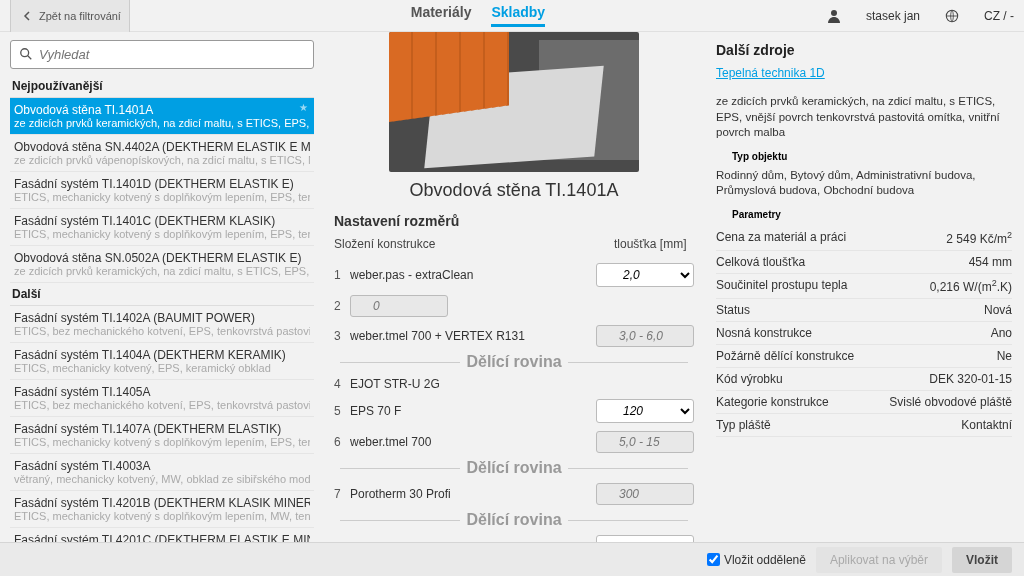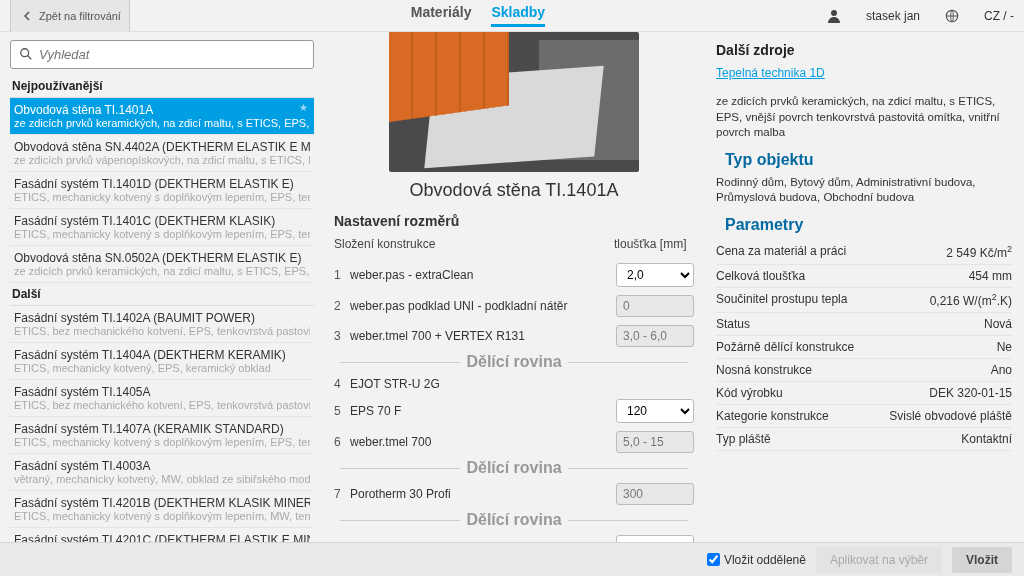--- a/index.html
+++ b/index.html
@@ -37,30 +37,30 @@
 .detail-title { text-align: center; font-size: 18px; color: #333; margin: 6px 0 12px 0; }
 .section-head { display: flex; align-items: center; margin-bottom: 8px; }
 .section-head .h { font-size: 14px; font-weight: bold; color: #333; }
 .subhead { display: flex; font-size: 12px; color: #444; margin-bottom: 8px; }
 .subhead .col-l { flex: 1; }
 .subhead .col-r { width: 80px; text-align: left; }
 
 .layer-row { display: flex; align-items: center; font-size: 12px; color: #333; padding: 4px 0; }
 .layer-row .num { width: 16px; color: #555; }
 .layer-row .name { flex: 1; white-space: nowrap; overflow: hidden; }
-.layer-row .val select, .layer-row .val input { width: 78px; border: 1px solid #bbb; border-radius: 3px; padding: 3px 6px; font-size: 12px; background: #fff; }
+.layer-row .val select, .layer-row .val input { width: 98px; border: 1px solid #bbb; border-radius: 3px; padding: 3px 22px; font-size: 12px; background: #fff; font-style: italic; }
 .layer-row .val input[readonly] { background: #e8e8e8; color: #777; }
 .layer-row.novalue .val { width: 78px; }
 .divider { display: flex; align-items: center; font-size: 16px; color: #999; margin: 2px 0; font-weight: bold; }
 .divider::before, .divider::after { content: ""; flex: 1; border-top: 1px solid #ccc; margin: 0 6px; }
 
 .r-title { font-size: 14px; font-weight: bold; color: #222; margin-bottom: 8px; }
 .r-link { color: #009fe3; font-size: 12px; text-decoration: underline; margin-bottom: 14px; display: inline-block; }
 .r-desc { font-size: 11.5px; color: #333; margin-bottom: 8px; line-height: 1.35; }
-.r-sub { font-size: 16px; font-weight: bold; color: #0369a1; margin: 10px 0 6px 9px; }
+.r-sub { font-size: 10px; font-weight: bold; color: #000000; margin: 10px 0 6px 16px; }
 .prop-row { display: flex; justify-content: space-between; font-size: 12px; padding: 4px 0; border-bottom: 1px solid #e5e5e5; }
 .prop-row .k { color: #333; }
 .prop-row .v { color: #333; }
 sup, sub { font-size: 9px; }
 
 .footer { position: absolute; bottom: 0; left: 0; right: 0; height: 34px; background: #eaeaea; border-top: 1px solid #d5d5d5; display: flex; align-items: center; justify-content: flex-end; padding: 0 12px; gap: 10px; font-size: 12px; margin-top: 48px; }
 .footer label { display: flex; align-items: center; gap: 4px; color: #333; }
 .footer button { padding: 6px 14px; border: none; border-radius: 2px; font-size: 12px; }
 .footer .btn-sec { background: #e3e3e3; color: #aaa; }
 .footer .btn-pri { background: #d5d5d5; color: #444; font-weight: bold; cursor: pointer; }
@@ -141,21 +141,21 @@
         </div>
         <div class="list-item">
           <div class="title">Fasádní systém TI.1404A (DEKTHERM KERAMIK)</div>
           <div class="desc">ETICS, mechanicky kotvený, EPS, keramický obklad</div>
         </div>
         <div class="list-item">
           <div class="title">Fasádní systém TI.1405A</div>
           <div class="desc">ETICS, bez mechanického kotvení, EPS, tenkovrstvá pastovitá omítk</div>
         </div>
         <div class="list-item">
-          <div class="title">Fasádní systém TI.1407A (KERAMIK STANDARD)</div>
+          <div class="title">Fasádní systém TI.1407A (DEKTHERM ELASTIK)</div>
           <div class="desc">ETICS, mechanicky kotvený s doplňkovým lepením, EPS, tenkovrstv</div>
         </div>
         <div class="list-item">
           <div class="title">Fasádní systém TI.4003A</div>
           <div class="desc">větraný, mechanicky kotvený, MW, obklad ze sibiřského modřínu</div>
         </div>
         <div class="list-item">
           <div class="title">Fasádní systém TI.4201B (DEKTHERM KLASIK MINERAL)</div>
           <div class="desc">ETICS, mechanicky kotvený s doplňkovým lepením, MW, tenkovrstvá</div>
         </div>
@@ -180,21 +180,20 @@
       <span class="col-r">tloušťka [mm]</span>
     </div>
     <div id="layers">
         <div class="layer-row">
           <span class="num">1</span>
           <span class="name">weber.pas - extraClean</span>
           <span class="val"><select><option>2,0</option></select></span>
         </div>
         <div class="layer-row">
           <span class="num">2</span>
-          <span class="name">weber.pas podklad UNI - podkladní nátěr</span>
           <span class="val"><input readonly="" value="0" style=""></span>
         </div>
         <div class="layer-row">
           <span class="num">3</span>
           <span class="name">weber.tmel 700 + VERTEX R131</span>
           <span class="val"><input readonly="" value="3,0 - 6,0" style=""></span>
         </div>
         <div class="divider">Dělící rovina</div>
         <div class="layer-row novalue">
           <span class="num">4</span>
@@ -244,26 +243,26 @@
         </div>
         <div class="prop-row">
           <span class="k">Součinitel prostupu tepla</span>
           <span class="v">0,216 W/(m<sup>2</sup>.K)</span>
         </div>
         <div class="prop-row">
           <span class="k">Status</span>
           <span class="v">Nová</span>
         </div>
         <div class="prop-row">
+          <span class="k">Nosná konstrukce</span>
+          <span class="v">Ano</span>
+        </div>
+        <div class="prop-row">
           <span class="k">Požárně dělící konstrukce</span>
           <span class="v">Ne</span>
-        </div>
-        <div class="prop-row">
-          <span class="k">Nosná konstrukce</span>
-          <span class="v">Ano</span>
         </div>
         <div class="prop-row">
           <span class="k">Kód výrobku</span>
           <span class="v">DEK 320-01-15</span>
         </div>
         <div class="prop-row">
           <span class="k">Kategorie konstrukce</span>
           <span class="v">Svislé obvodové pláště</span>
         </div>
         <div class="prop-row">

